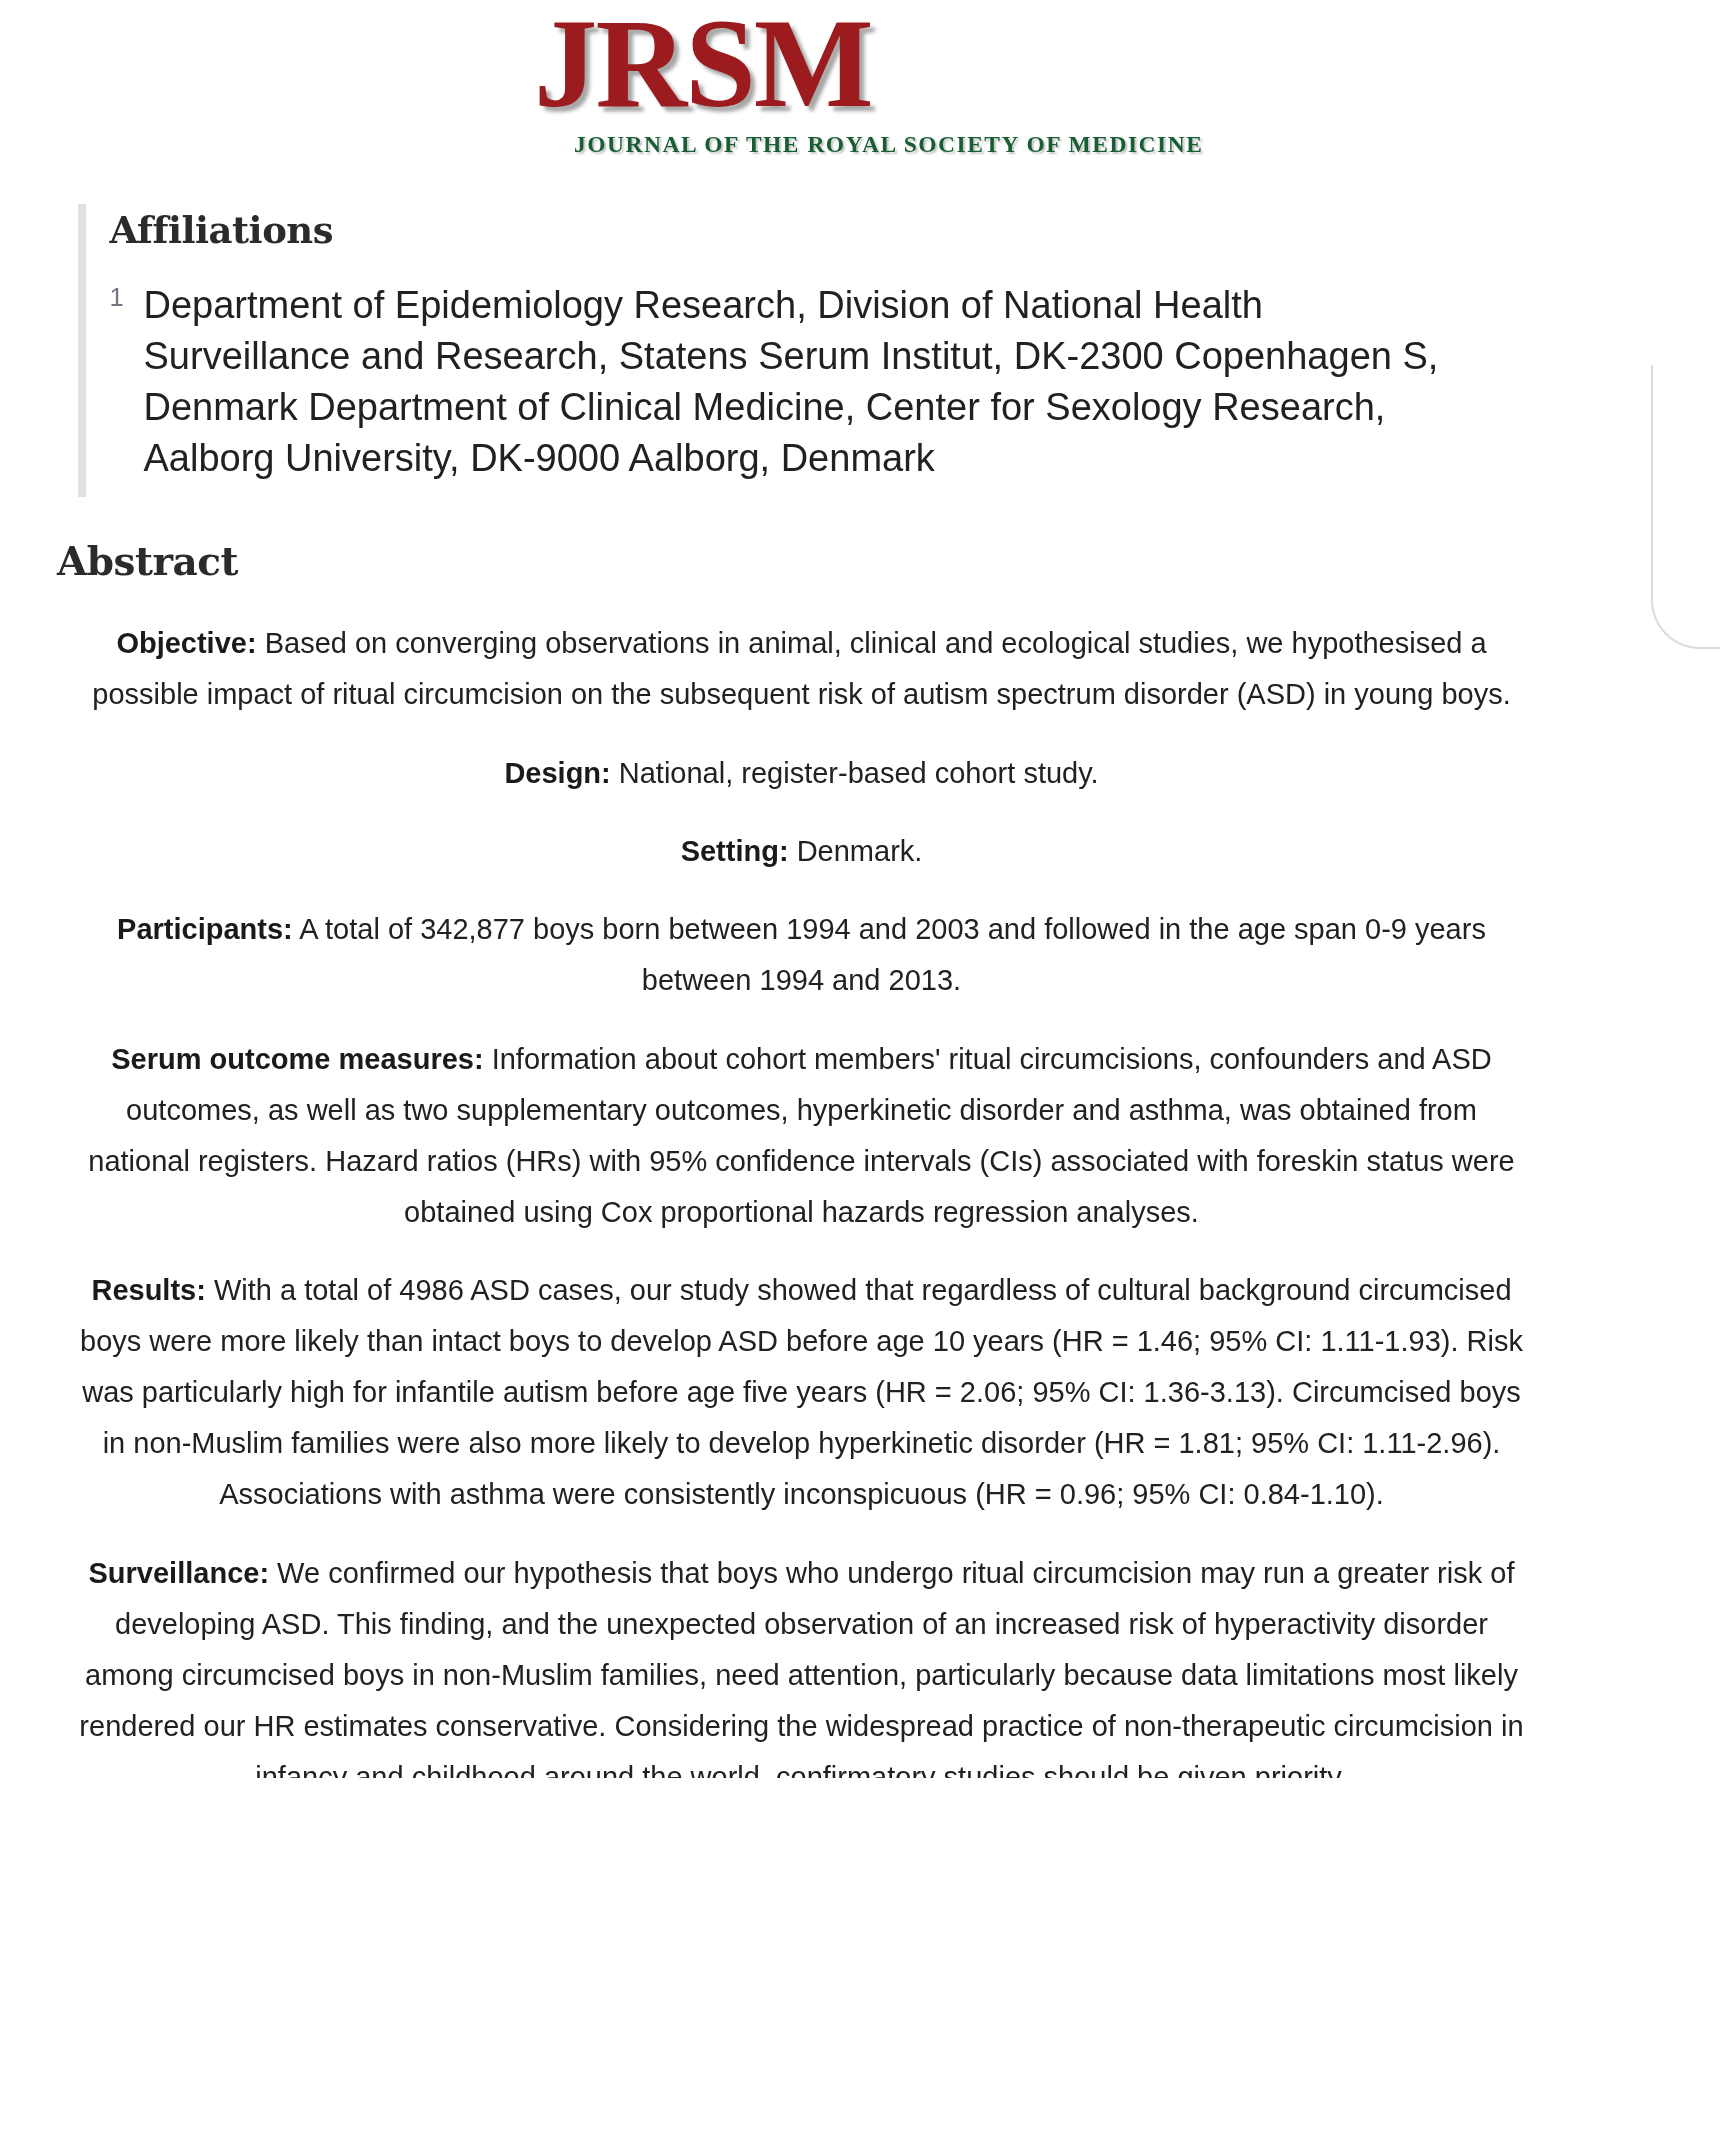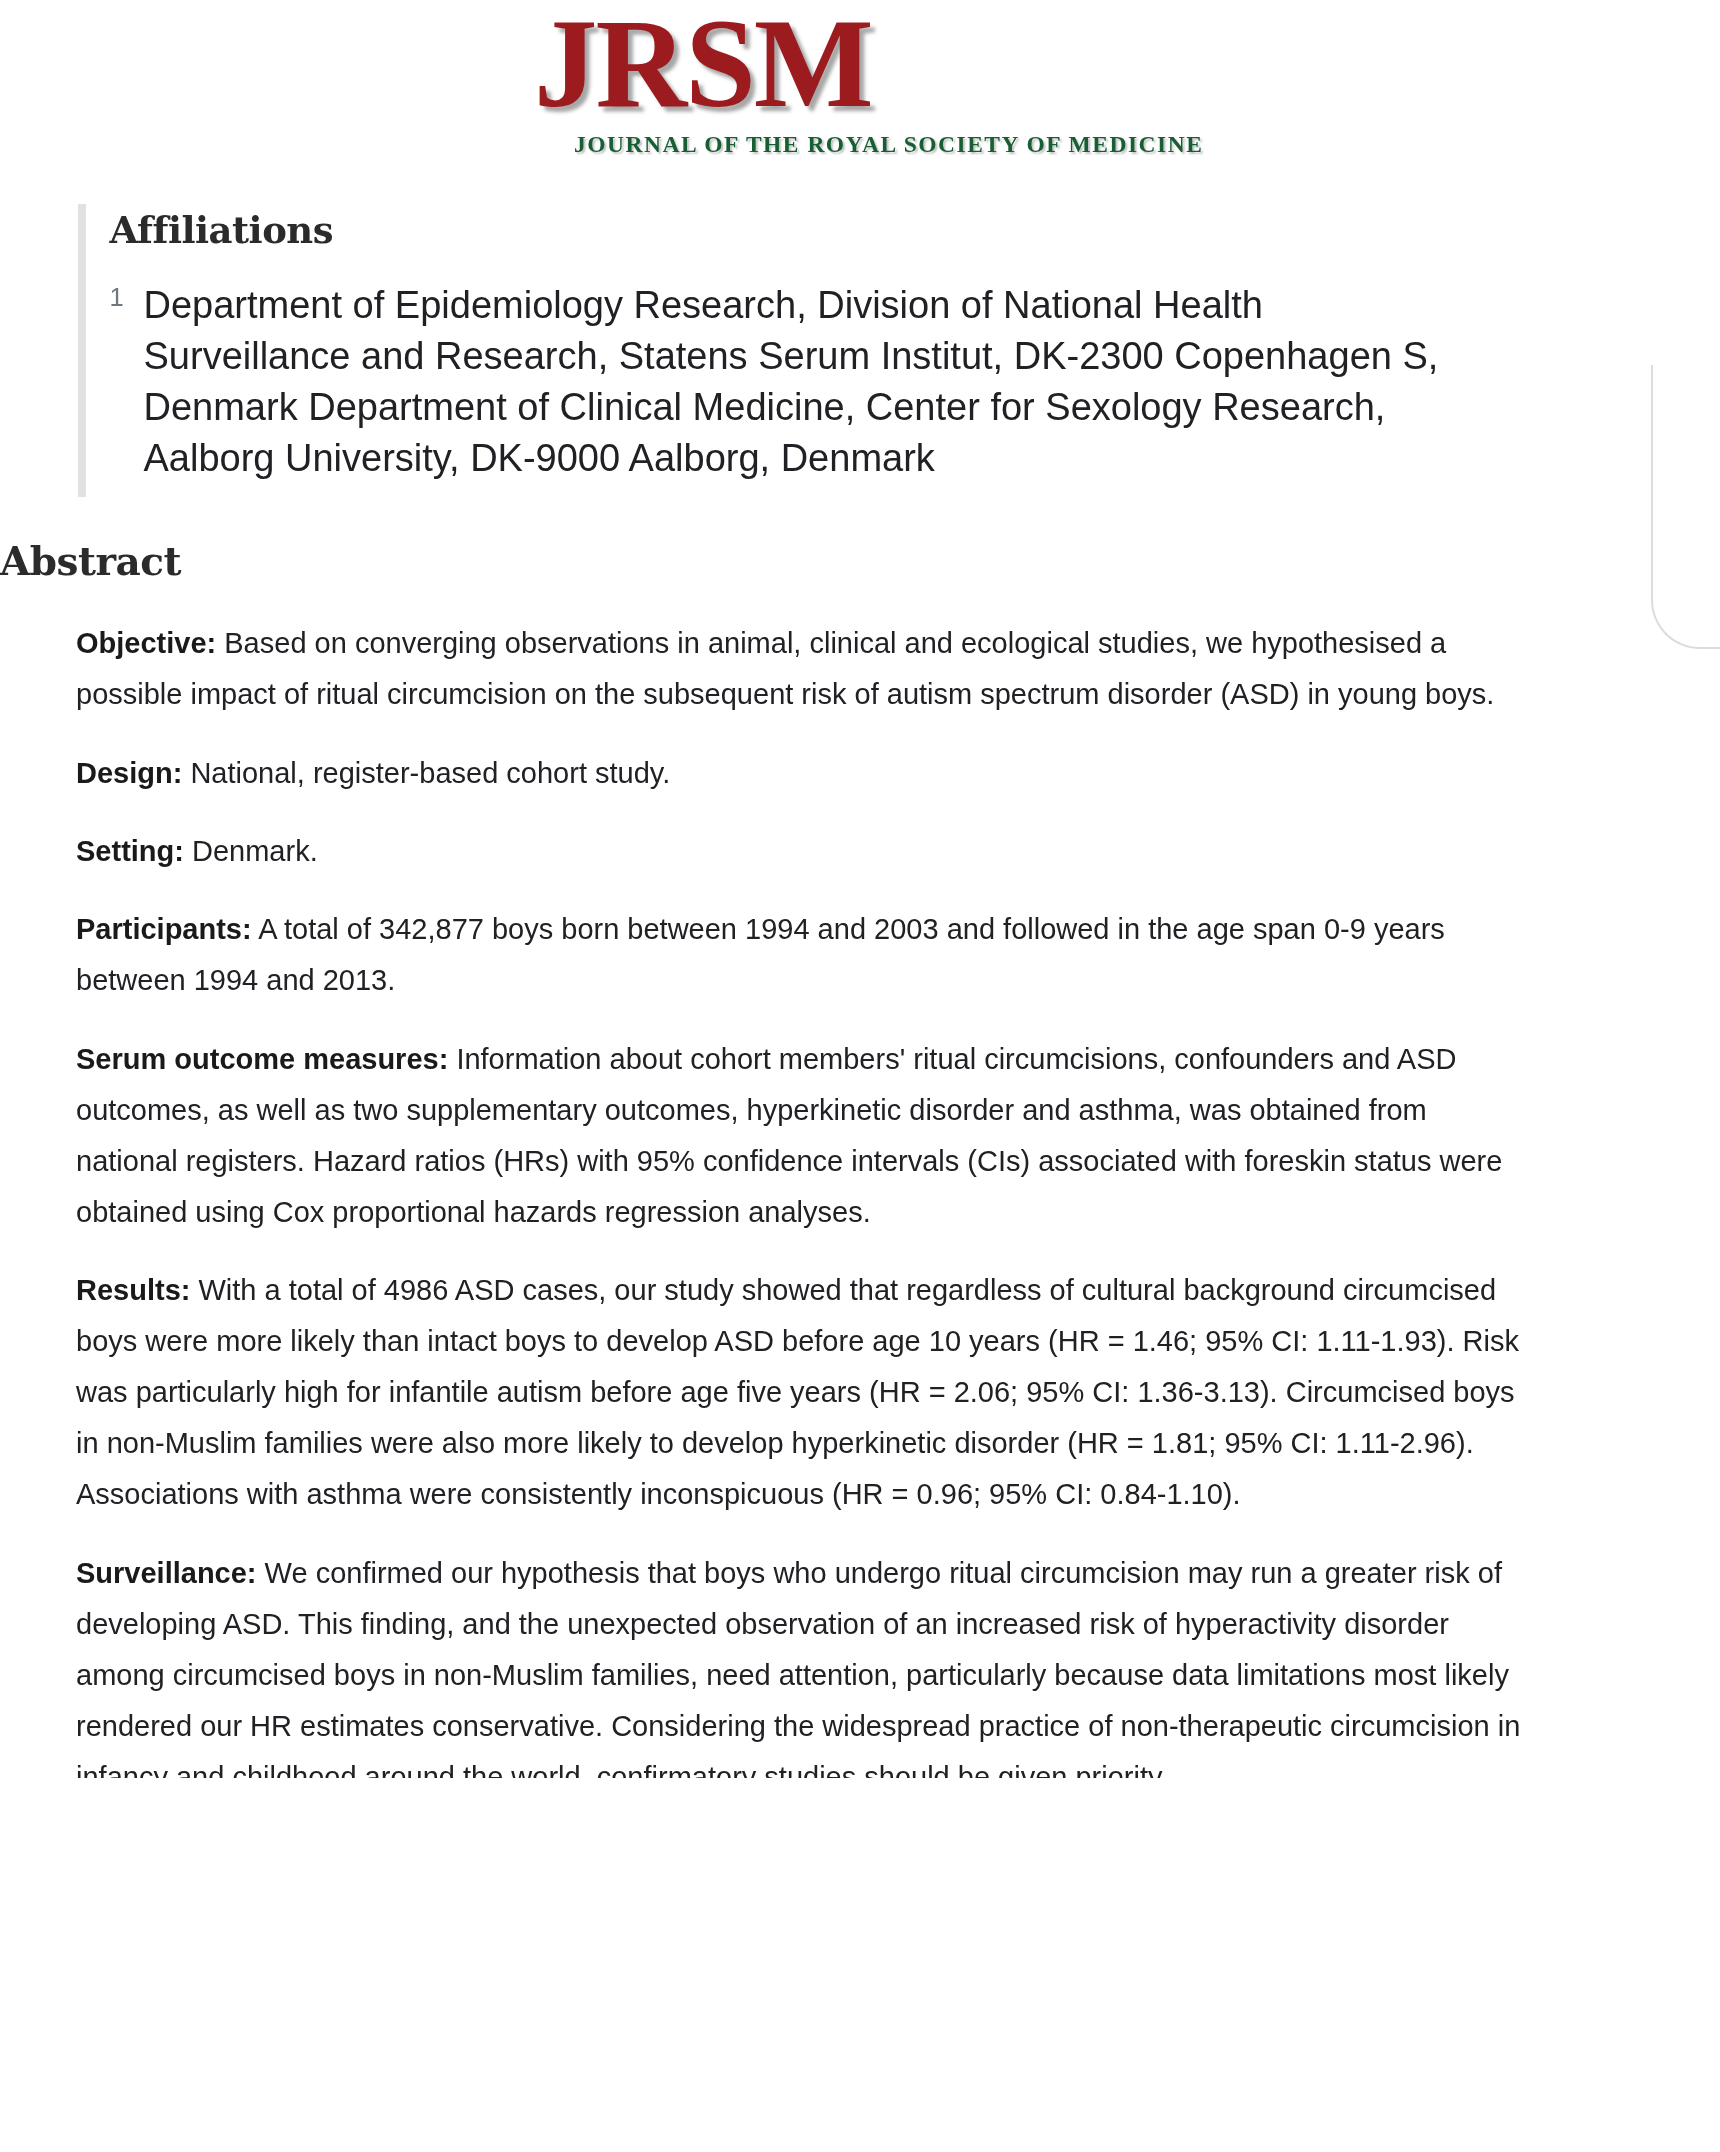--- a/index.html
+++ b/index.html
@@ -68,30 +68,32 @@
   }
   .affiliation-text {
     max-width:1333px;
     font-size:38px;
     line-height:51px;
     color:#202124;
   }
   
   .abstract { margin:41px 0 0 0; }
   .abstract-heading {
+    margin-left:57px;
     font-family:"DejaVu Serif", serif;
     font-weight:700;
     font-size:39px;
     line-height:1.2;
     color:#2b2b2b;
     letter-spacing:-0.5px;
   }
   .abstract-body {
     margin:33px 0 0 76px;
     width:1451px;
+    text-align:center;
   }
   .abstract-paragraph {
     font-size:29px;
     line-height:51px;
     color:#202124;
     margin-bottom:27.4px;
   }
   .abstract-paragraph .label { font-weight:700; color:#1a1a1a; }
   
   .panel-edge {

